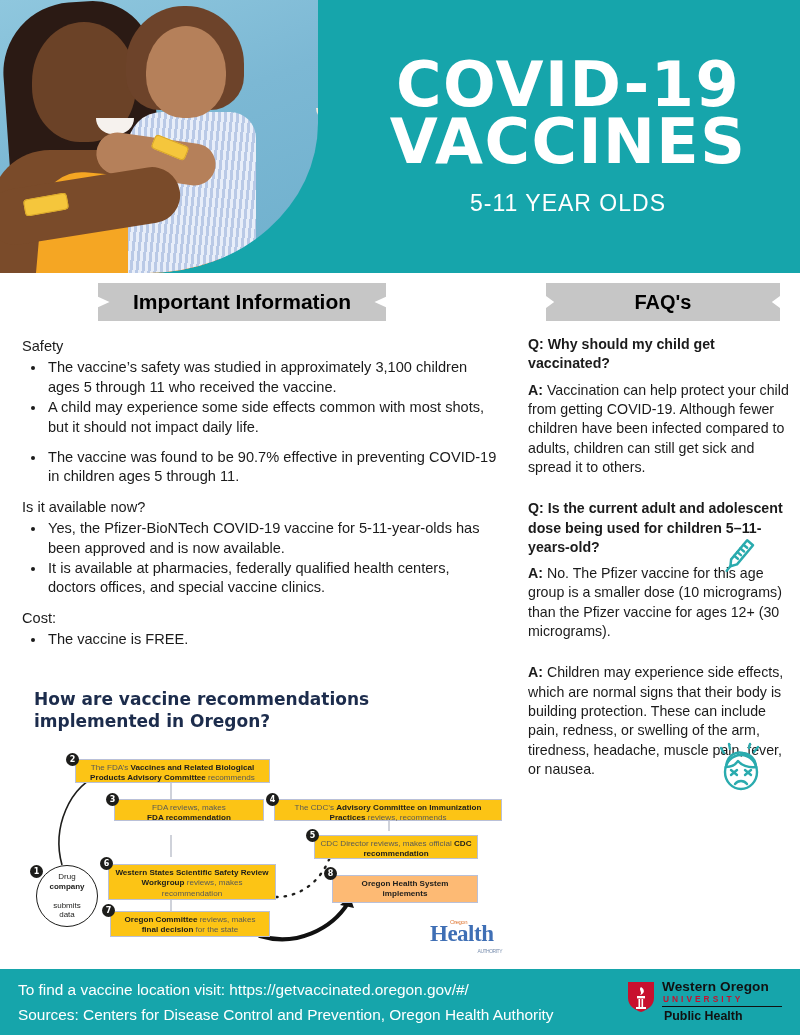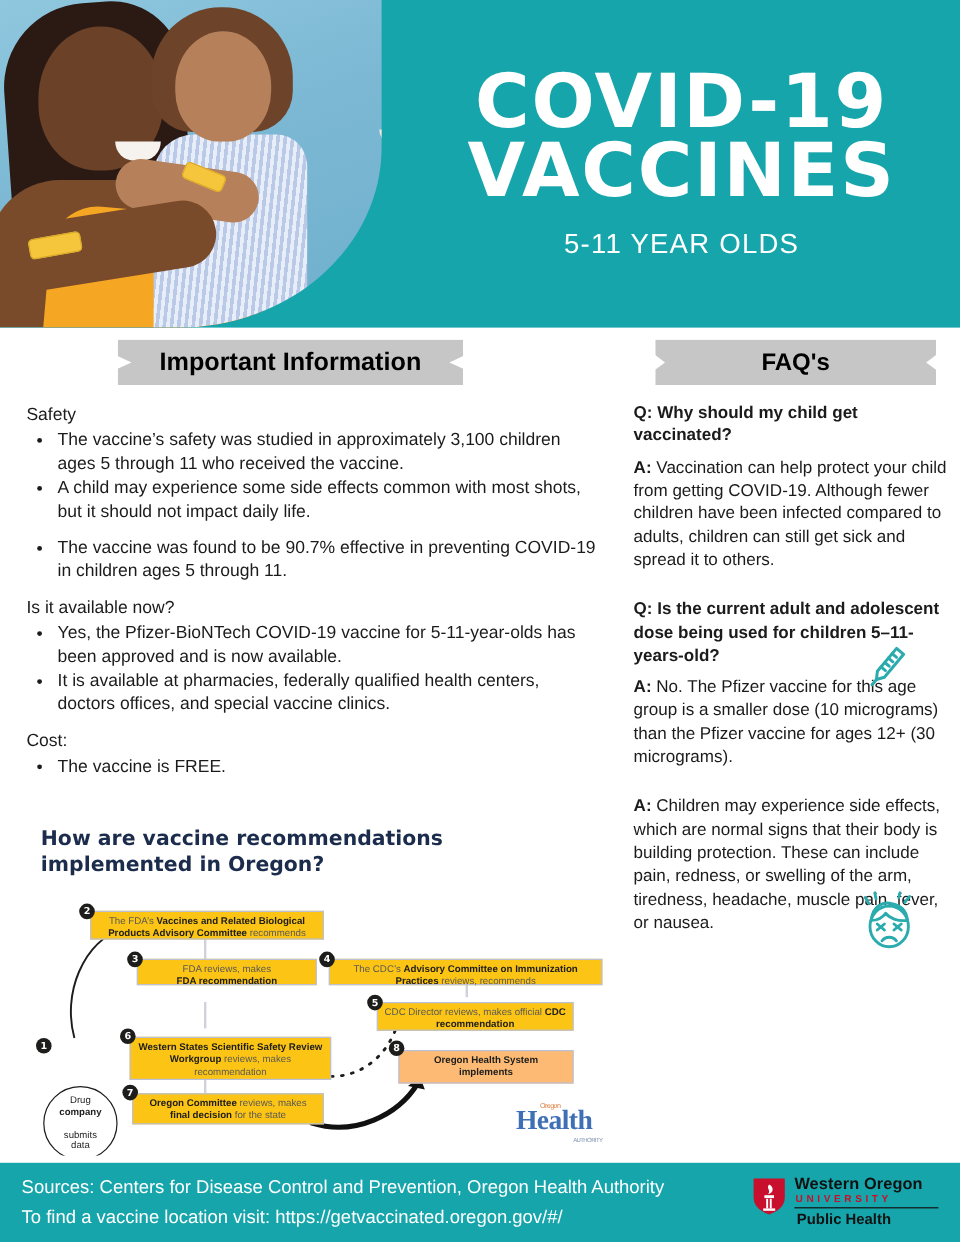--- a/index.html
+++ b/index.html
@@ -270,21 +270,21 @@
           <path d="M 44 176 C 34 140, 50 96, 86 84" stroke="#1d1d1b" stroke-width="1.6" fill="none"></path>
           <polygon points="86,84 78,80 80,90" fill="#1d1d1b"></polygon>
 
           <path d="M 258 208 C 290 208, 312 182, 316 152" stroke="#1d1d1b" stroke-width="2.4" fill="none" stroke-dasharray="1.5 7" stroke-linecap="round"></path>
 
           <path d="M 242 247 C 278 258, 314 240, 330 214" stroke="#111" stroke-width="4.2" fill="none" stroke-linecap="round"></path>
           <polygon points="332,208 322,216 336,219" fill="#111"></polygon>
         </svg>
 
         <div class="fnum" style="left:12px;top:176px;">1</div>
-        <div class="fcircle" style="left:18px;top:176px;margin-top:40px;">
+        <div class="fcircle" style="left:18px;top:176px;">
           <span>Drug<br><b>company</b><br>submits<br>data</span>
         </div>
 
         <div class="fnum" style="left:48px;top:64px;">2</div>
         <div class="fbox" style="left:57px;top:70px;width:195px;height:24px;">
           <span>The FDA’s <b>Vaccines and Related Biological Products Advisory Committee</b> recommends</span>
         </div>
 
         <div class="fnum" style="left:88px;top:104px;">3</div>
         <div class="fbox" style="left:96px;top:110px;width:150px;height:22px;">
@@ -364,22 +364,22 @@
           </g>
         </svg>
       </div>
     </div>
   </div>
 
   <div class="top-white"></div>
 
   <div class="footer">
     <div class="footer-text">
+      <div>To find a vaccine location visit: https://getvaccinated.oregon.gov/#/</div>
       <div>Sources: Centers for Disease Control and Prevention, Oregon Health Authority</div>
-      <div>To find a vaccine location visit: https://getvaccinated.oregon.gov/#/</div>
     </div>
 
     <div class="wou">
       <svg class="wou-shield" viewBox="0 0 30 34">
         <path d="M 2 3 L 28 3 L 28 19 C 28 27, 21 31, 15 33 C 9 31, 2 27, 2 19 Z" fill="#C8102E"></path>
         <path d="M 15 8 C 12 11, 17 13, 14 16 C 19 15, 19 10, 15 8 Z" fill="#ffffff"></path>
         <rect x="11" y="17" width="8" height="2.4" fill="#ffffff"></rect>
         <rect x="12.5" y="20" width="1.6" height="8" fill="#ffffff"></rect>
         <rect x="15.5" y="20" width="1.6" height="8" fill="#ffffff"></rect>
         <rect x="10" y="28" width="10" height="2" fill="#ffffff"></rect>

